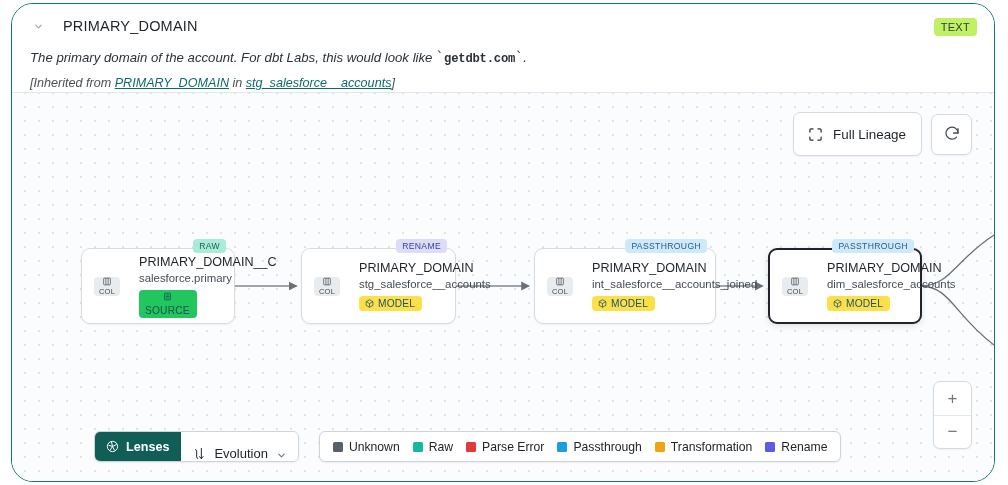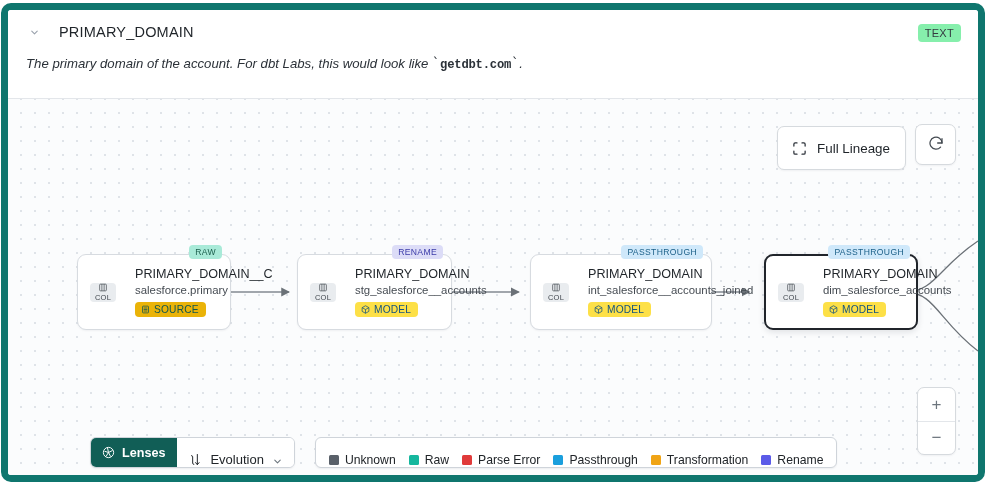--- a/index.html
+++ b/index.html
@@ -5,25 +5,25 @@
   * { box-sizing: border-box; }
   html, body {
     margin: 0; padding: 0;
     width: 1008px; height: 485px;
     background: #ffffff;
     font-family: "Liberation Sans", sans-serif;
     -webkit-font-smoothing: antialiased;
   }
   .panel {
     position: absolute;
-    left: 1px; top: 3px;
+    left: 11px; top: 3px;
     width: 984px; height: 479px;
     background: #ffffff;
-    border: 7px solid #0f766e;
-    border-radius: 10px;
+    border: 1px solid #0f766e;
+    border-radius: 22px;
     overflow: hidden;
   }
 
   
   .header {
     position: relative;
     height: 89px;
     padding: 11px 16px 0 16px;
     background: #ffffff;
     border-bottom: 1px solid #e3e6ea;
@@ -34,21 +34,21 @@
     display: inline-flex; align-items: center; justify-content: center;
     color: #9aa2ad; flex: 0 0 auto; margin-left: 2px;
   }
   .chevron svg { display:block; }
   .hdr-title {
     font-size: 14.5px; color: #1f2429; letter-spacing: .2px;
     margin-left: 8px;
   }
   .text-badge {
     position: absolute; right: 17px; top: 14px;
-    background: #86efac; color: #343a40;
+    background: #bef264; color: #343a40;
     font-size: 11px; letter-spacing: .3px;
     padding: 3px 7px 3px 7px; border-radius: 4px;
   }
   .desc {
     margin-top: 12px;
     font-size: 13.2px; font-style: italic; color: #2b3138;
     line-height: 18px; margin-left: 2px;
   }
   .desc .mono {
     font-family: Liberation Mono, monospace;
@@ -81,21 +81,20 @@
     display: flex; align-items: center; gap: 9px;
   }
   .btn-full-lineage {
     display: flex; align-items: center; gap: 10px;
     height: 44px; padding: 0 15px 0 14px;
     background: #ffffff; border: 1px solid #d6dade;
     border-radius: 7px;
     font-size: 13.4px; color: #1f2429;
     box-shadow: 0 1px 2px rgba(16,24,40,.05);
     cursor: pointer;
-    margin-top: 8px;
   }
   .btn-refresh {
     display: flex; align-items: center; justify-content: center;
     width: 41px; height: 41px;
     background: #ffffff; border: 1px solid #d6dade;
     border-radius: 7px;
     box-shadow: 0 1px 2px rgba(16,24,40,.05);
     cursor: pointer; color: #454b52;
   }
 
@@ -132,21 +131,21 @@
   .node-body { padding-left: 19px; padding-right: 10px; }
   .node-name { font-size: 12.6px; color: #1f2429; white-space: nowrap; }
   .node-sub { font-size: 11.4px; color: #454b52; margin-top: 3px; white-space: nowrap; }
   .node-pill {
     display: inline-flex; align-items: center; gap: 4px;
     margin-top: 6px;
     padding: 2px 7px 2px 6px;
     border-radius: 4px;
     font-size: 10.2px; letter-spacing: .2px;
   }
-  .pill-source { background: #eab308; color: #10564f; }
+  .pill-source { background: #22c55e; color: #10564f; flex-direction: column; }
   .pill-model  { background: #fde047; color: #14537f; }
 
   .tag {
     position: absolute; top: -10px;
     padding: 2px 6px; border-radius: 4px;
     font-size: 8.6px; letter-spacing: .35px;
     white-space: nowrap;
   }
   .tag-raw { background: #a9ead8; color: #1c5f4d; }
   .tag-rename { background: #dcdcf7; color: #3b3ba8; }
@@ -192,21 +191,21 @@
   .seg-evolution {
     display: flex; align-items: flex-end; gap: 8px;
     padding: 0 11px 0 11px;
     background: #ffffff; color: #212529;
     font-size: 13px;
     cursor: pointer;
   }
   .seg-evolution .caret { color: #6c757d; display:flex; }
 
   .legend {
-    display: flex; align-items: flex-end; gap: 13px;
+    display: flex; align-items: center; gap: 13px;
     height: 31px; padding: 0 13px;
     background: #ffffff;
     border: 1px solid #cfd4da; border-radius: 6px;
     box-shadow: 0 1px 2px rgba(16,24,40,.06);
   }
   .legend-item { display: flex; align-items: center; gap: 6px; font-size: 12.2px; color: #212529; }
   .swatch { width: 10px; height: 10px; border-radius: 1.5px; flex: 0 0 auto; }
 </style>
 </head>
 <body>
@@ -221,20 +220,23 @@
           </svg>
       </span>
       <span class="hdr-title">PRIMARY_DOMAIN</span>
     </div>
     <div class="text-badge">TEXT</div>
 
     <div class="desc">
       <span>The primary domain of the account. For dbt Labs, this would look like </span><span class="tick">`</span><span class="mono">getdbt.com</span><span class="tick">`</span><span>.</span>
     </div>
 
+    <div class="inherited">
+      <span>[Inherited from </span><a href="#">PRIMARY_DOMAIN</a><span> in </span><a href="#">stg_salesforce__accounts</a><span>]</span>
+    </div>
   </div>
 
   <div class="canvas">
 
     <svg class="edges" viewBox="0 0 984 389" preserveAspectRatio="none">
       <defs>
         <marker id="arw" markerWidth="7" markerHeight="7" refX="6" refY="3.5" orient="auto">
           <path d="M0,0 L7,3.5 L0,7 z" fill="#6b7177"></path>
         </marker>
       </defs>

